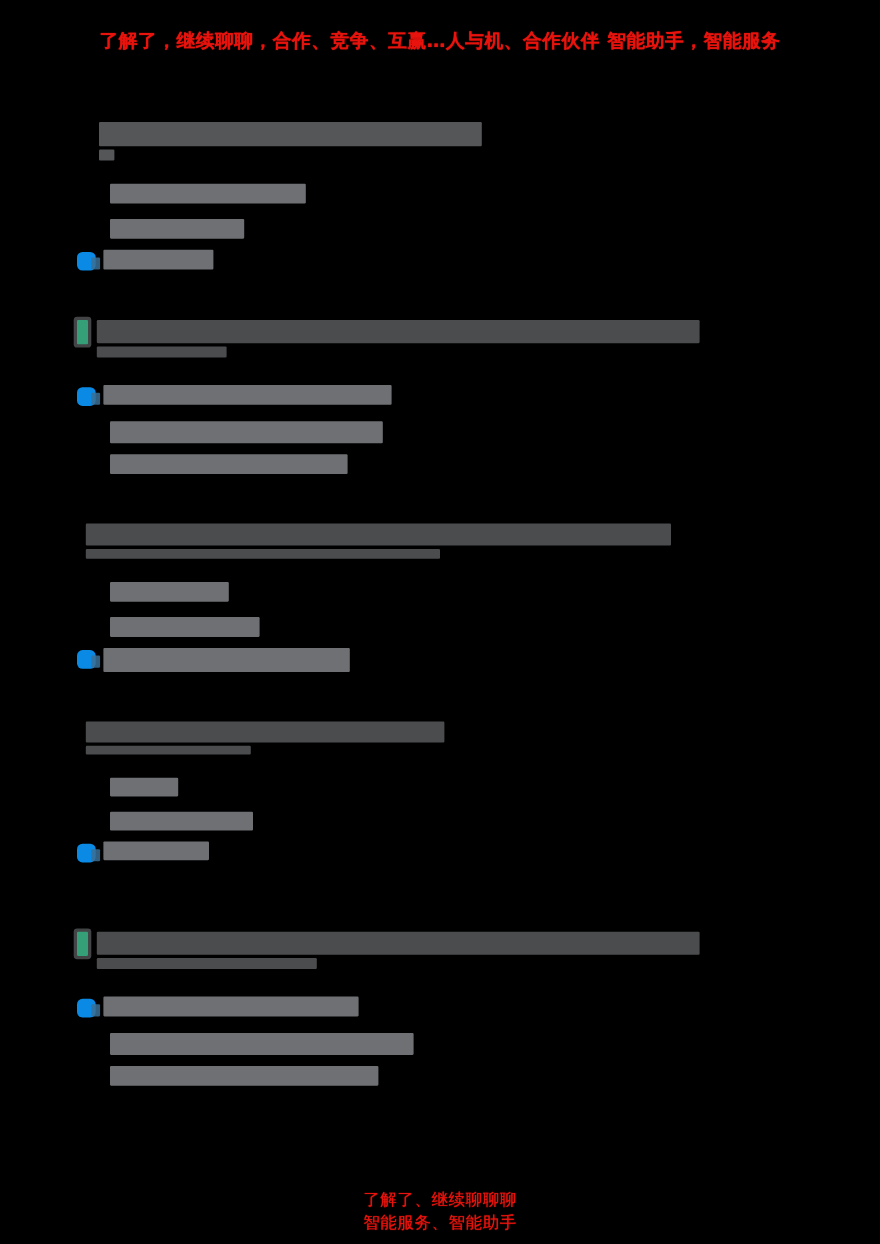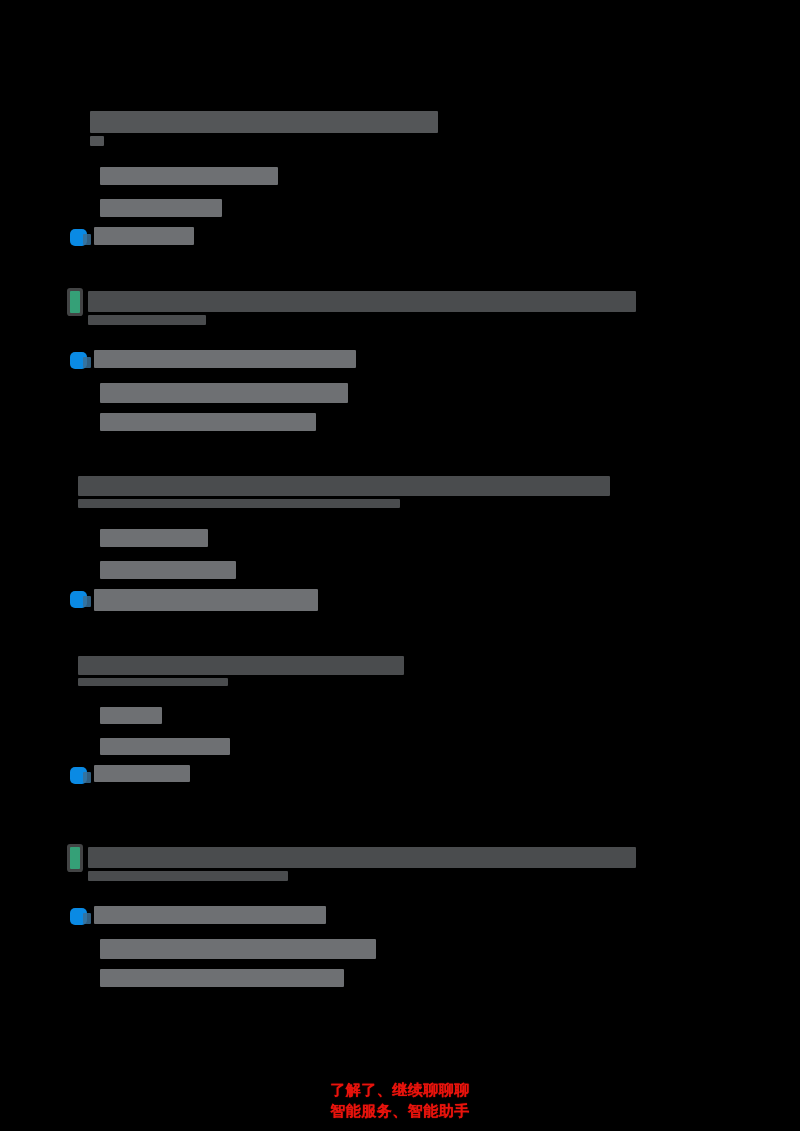--- a/index.html
+++ b/index.html
@@ -132,34 +132,37 @@
   .sp44 { height: 44px; }
 
   
   .footer {
     position: absolute;
     left: 0;
     top: 1080px;
     width: 800px;
     text-align: center;
     color: #e8130c;
-    font-weight: bold;
+    font-weight: normal;
     font-size: 15px;
     line-height: 21px;
     letter-spacing: 0.5px;
     filter: blur(0.5px);
     text-shadow: 0 0 1px #e8130c;
   }
   .footer .fline { display: block; white-space: nowrap; }
 </style>
 </head>
 <body>
 
 <div class="page">
 
+  <div class="headline">
+    <span class="txt">了解了，继续聊聊，合作、竞争、互赢…人与机、合作伙伴 智能助手，智能服务</span>
+  </div>
 
   <div class="content">
 
     <div class="section">
       <div class="section-head">
         <div class="head-lines" style="padding-left:20px;">
           <span class="redact dark blurline" style="width:348px;height:22px;"></span>
           <span class="redact dark blurline" style="width:14px;height:10px;"></span>
         </div>
       </div>

